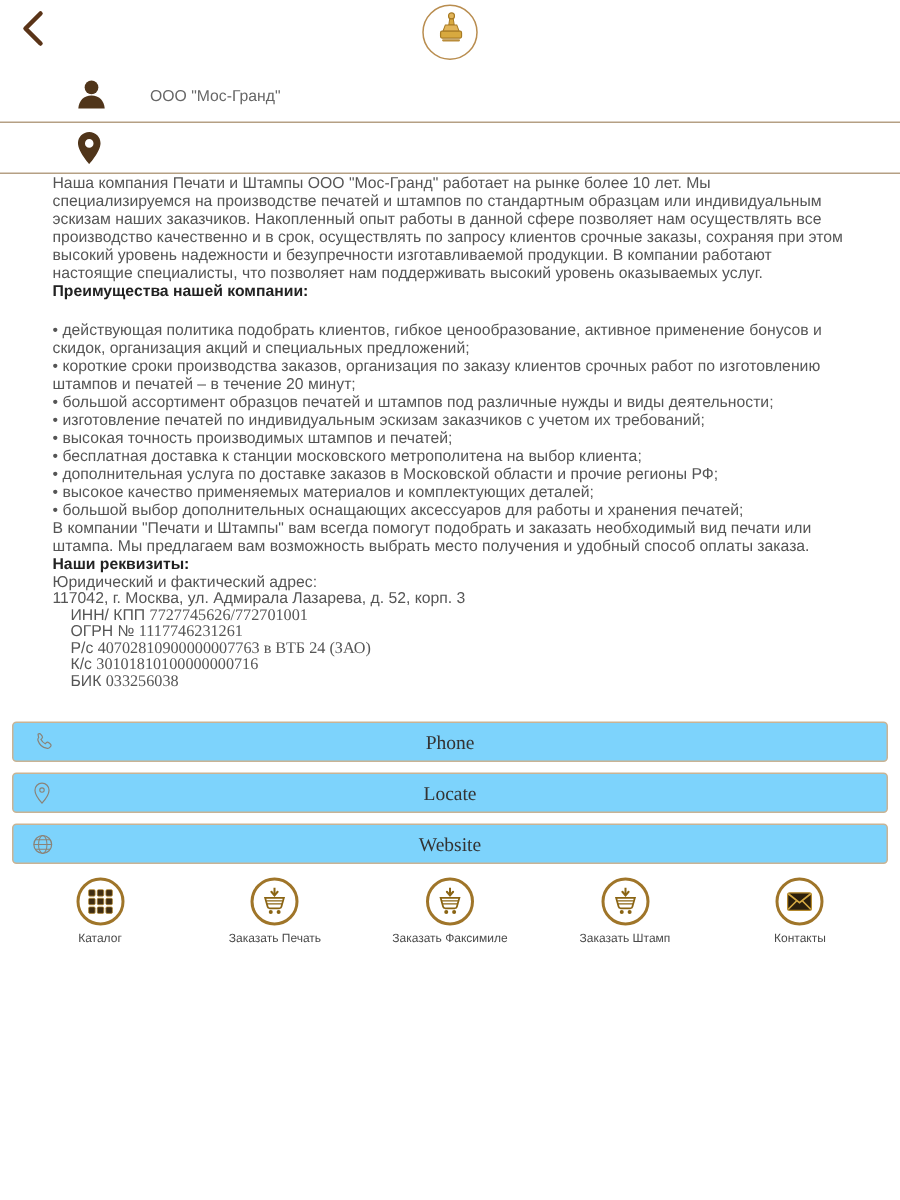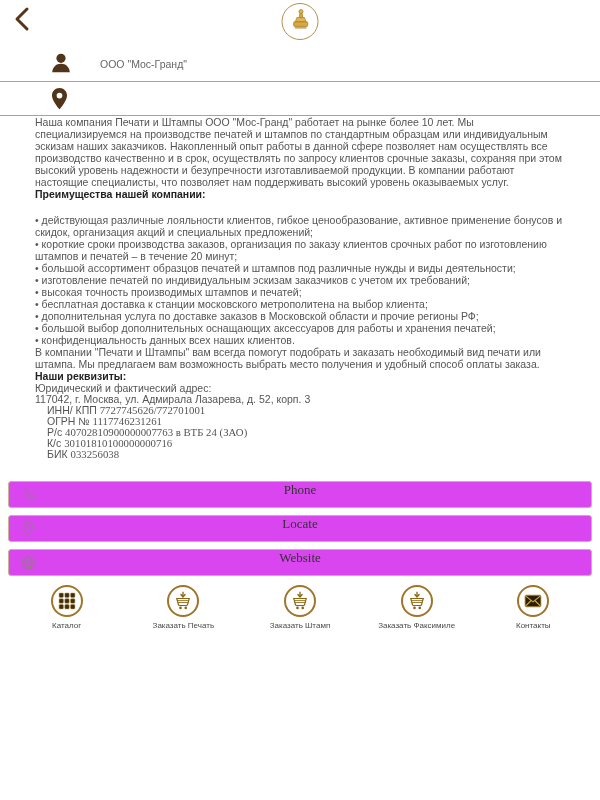--- a/index.html
+++ b/index.html
@@ -40,22 +40,22 @@
   .closing { margin-top: 14px; }
   .req-title { margin-top: 0; }
   .addr-label { margin-top: 10px; }
   .addr-line { margin-top: 12px; line-height: 11px; }
   .req-line { margin-top: 10px; line-height: 11px; padding-left: 12px; }
   .req-val { font-family: "Liberation Serif", serif; font-size: 10.8px; }
   
   .actions { margin-top: 21px; padding: 0 8px; }
   .action-btn {
     position: relative; height: 27px; margin-bottom: 7px;
-    border: 1px solid #c9b394; border-radius: 3px; background: #d946ef;
-    display: flex; justify-content: center; cursor: pointer;
+    border: 1px solid #c9b394; border-radius: 3px; background: #7dd3fc;
+    display: flex; align-items: center; justify-content: center; cursor: pointer;
   }
   .action-icon { position: absolute; left: 12px; top: 50%; transform: translateY(-50%); display: flex; }
   .action-label { font-family: "Liberation Serif", serif; font-size: 13px; color: #333; }
   
   .bottom-nav { display: flex; justify-content: space-evenly; margin-top: 9px; padding: 0 6px; }
   .nav-item { display: flex; flex-direction: column; align-items: center; width: 112px; cursor: pointer; }
   .nav-circle {
     width: 32px; height: 32px; border: 2px solid #9f7529; border-radius: 50%;
     background: #fff; display: flex; align-items: center; justify-content: center;
   }
@@ -110,29 +110,29 @@
       <span class="bar"></span><span class="bar"></span><span class="bar"></span>
     </span>
   </button>
 
   <div class="content">
     <p class="intro">Наша компания Печати и Штампы ООО "Мос-Гранд" работает на рынке более 10 лет. Мы специализируемся на производстве печатей и штампов по стандартным образцам или индивидуальным эскизам наших заказчиков. Накопленный опыт работы в данной сфере позволяет нам осуществлять все производство качественно и в срок, осуществлять по запросу клиентов срочные заказы, сохраняя при этом высокий уровень надежности и безупречности изготавливаемой продукции. В компании работают настоящие специалисты, что позволяет нам поддерживать высокий уровень оказываемых услуг.</p>
 
     <p class="section-title">Преимущества нашей компании:</p>
 
     <ul class="adv">
-      <li>действующая различные лояльности клиентов, гибкое ценообразование, активное применение бонусов и скидок, организация акций и специальных предложений;</li>
+      <li>действующая политика подобрать клиентов, гибкое ценообразование, активное применение бонусов и скидок, организация акций и специальных предложений;</li>
       <li>короткие сроки производства заказов, организация по заказу клиентов срочных работ по изготовлению штампов и печатей – в течение 20 минут;</li>
       <li>большой ассортимент образцов печатей и штампов под различные нужды и виды деятельности;</li>
       <li>изготовление печатей по индивидуальным эскизам заказчиков с учетом их требований;</li>
       <li>высокая точность производимых штампов и печатей;</li>
       <li>бесплатная доставка к станции московского метрополитена на выбор клиента;</li>
       <li>дополнительная услуга по доставке заказов в Московской области и прочие регионы РФ;</li>
+      <li>высокое качество применяемых материалов и комплектующих деталей;</li>
       <li>большой выбор дополнительных оснащающих аксессуаров для работы и хранения печатей;</li>
-      <li>конфиденциальность данных всех наших клиентов.</li>
     </ul>
 
     <p class="closing">В компании "Печати и Штампы" вам всегда помогут подобрать и заказать необходимый вид печати или штампа. Мы предлагаем вам возможность выбрать место получения и удобный способ оплаты заказа.</p>
     <p class="section-title req-title">Наши реквизиты:</p>
 
     <p class="addr-label">Юридический и фактический адрес:</p>
     <p class="addr-line">117042, г. Москва, ул. Адмирала Лазарева, д. 52, корп. 3</p>
 
     <p class="req-line">
       <span>ИНН/ КПП</span>
@@ -233,36 +233,36 @@
         <svg width="20" height="20" viewBox="0 0 24 24">
           <line x1="12" y1="1" x2="12" y2="6.5" stroke="#8a6413" stroke-width="1.6"></line>
           <path d="M9.5 4.2 L12 7.2 L14.5 4.2" fill="none" stroke="#8a6413" stroke-width="1.6" stroke-linecap="round"></path>
           <path d="M4.5 9 h15 l-2 7.2 a1.6 1.6 0 0 1 -1.5 1.2 H8 a1.6 1.6 0 0 1 -1.5 -1.2 z" fill="none" stroke="#8a6413" stroke-width="1.4"></path>
           <line x1="5.5" y1="11.5" x2="18.5" y2="11.5" stroke="#8a6413" stroke-width="1"></line>
           <line x1="6" y1="13.8" x2="18" y2="13.8" stroke="#8a6413" stroke-width="1"></line>
           <circle cx="9" cy="20.3" r="1.6" fill="#8a6413"></circle>
           <circle cx="15.3" cy="20.3" r="1.6" fill="#8a6413"></circle>
         </svg>
       </span>
-      <span class="nav-label">Заказать Штамп</span>
+      <span class="nav-label">Заказать Факсимиле</span>
     </div>
 
     <div class="nav-item">
       <span class="nav-circle">
         <svg width="20" height="20" viewBox="0 0 24 24">
           <line x1="12" y1="1" x2="12" y2="6.5" stroke="#8a6413" stroke-width="1.6"></line>
           <path d="M9.5 4.2 L12 7.2 L14.5 4.2" fill="none" stroke="#8a6413" stroke-width="1.6" stroke-linecap="round"></path>
           <path d="M4.5 9 h15 l-2 7.2 a1.6 1.6 0 0 1 -1.5 1.2 H8 a1.6 1.6 0 0 1 -1.5 -1.2 z" fill="none" stroke="#8a6413" stroke-width="1.4"></path>
           <line x1="5.5" y1="11.5" x2="18.5" y2="11.5" stroke="#8a6413" stroke-width="1"></line>
           <line x1="6" y1="13.8" x2="18" y2="13.8" stroke="#8a6413" stroke-width="1"></line>
           <circle cx="9" cy="20.3" r="1.6" fill="#8a6413"></circle>
           <circle cx="15.3" cy="20.3" r="1.6" fill="#8a6413"></circle>
         </svg>
       </span>
-      <span class="nav-label">Заказать Факсимиле</span>
+      <span class="nav-label">Заказать Штамп</span>
     </div>
 
     <div class="nav-item">
       <span class="nav-circle">
         <svg width="20" height="20" viewBox="0 0 24 24">
           <rect x="2.5" y="5" width="19" height="14" rx="1.5" fill="#2b1f0c" stroke="#b58a2e" stroke-width="1"></rect>
           <path d="M3 5.8 L12 13 L21 5.8" fill="none" stroke="#d3a843" stroke-width="1.4"></path>
           <path d="M3 18.2 L9.8 11.4 M21 18.2 L14.2 11.4" fill="none" stroke="#d3a843" stroke-width="1.4"></path>
         </svg>
       </span>

